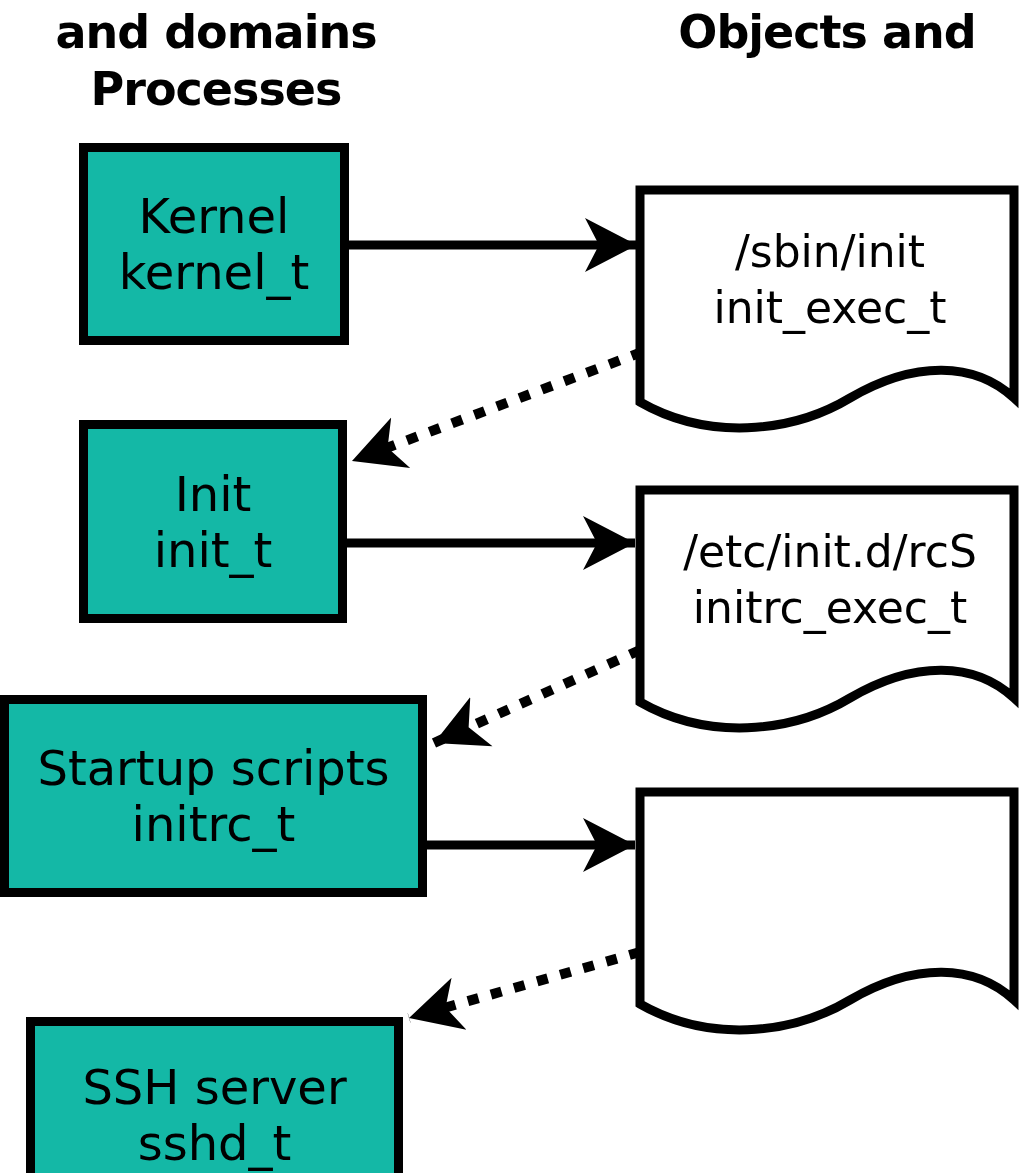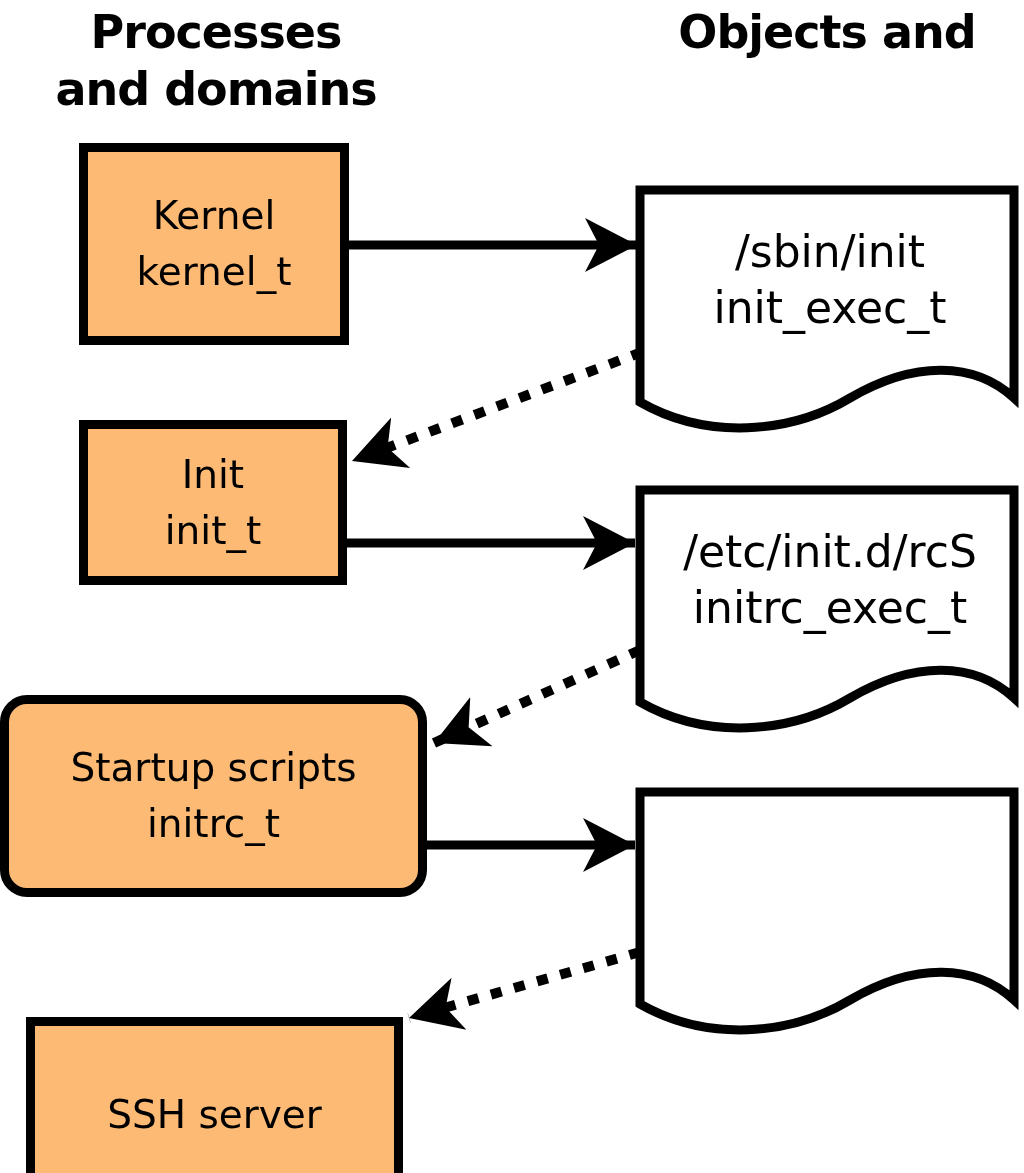--- a/index.html
+++ b/index.html
@@ -33,32 +33,32 @@
     line-height: 57px;
     text-align: center;
     letter-spacing: -1px;
   }
   .col-header.left  { left: 0px;   top: 4px;  width: 432px; }
   .col-header.right { left: 630px; top: 4px;  width: 394px; }
   .process-box {
     position: absolute;
     box-sizing: border-box;
     border: 9px solid #000000;
-    background: #fdba74;
+    background: #14b8a6;
     display: flex;
     flex-direction: column;
     align-items: center;
     justify-content: center;
-    font-size: 39px;
+    font-size: 48px;
     line-height: 56px;
     text-align: center;
   }
   .box-kernel  { left: 79px;  top: 143px; width: 270px; height: 202px; }
-  .box-init    { left: 79px;  top: 420px; width: 268px; height: 165px; }
-  .box-startup { left: 0px;   top: 695px; width: 427px; height: 202px; border-radius: 27px; }
+  .box-init    { left: 79px;  top: 420px; width: 268px; height: 203px; }
+  .box-startup { left: 0px;   top: 695px; width: 427px; height: 202px; }
   .box-ssh     { left: 26px;  top: 973px; width: 377px; height: 195px; margin-top: 44px; }
   .doc-label {
     position: absolute;
     width: 360px;
     height: 170px;
     left: 650px;
     display: flex;
     flex-direction: column;
     align-items: center;
     justify-content: center;
@@ -99,41 +99,42 @@
     <line x1="349" y1="245" x2="637" y2="245" stroke="#000000" stroke-width="9" marker-end="url(#stealth-head)"></line>
     <line x1="347" y1="543" x2="635" y2="543" stroke="#000000" stroke-width="9" marker-end="url(#stealth-head)"></line>
     <line x1="427" y1="845" x2="635" y2="845" stroke="#000000" stroke-width="9" marker-end="url(#stealth-head)"></line>
 
     <line x1="642" y1="352" x2="352" y2="461" stroke="#000000" stroke-width="10" stroke-dasharray="11 13" marker-end="url(#stealth-head)"></line>
     <line x1="640" y1="650" x2="434" y2="743" stroke="#000000" stroke-width="10" stroke-dasharray="11 13" marker-end="url(#stealth-head)"></line>
     <line x1="640" y1="952" x2="409" y2="1018" stroke="#000000" stroke-width="10" stroke-dasharray="11 13" marker-end="url(#stealth-head)"></line>
   </svg>
 
   <div class="col-header left">
+    <span>and domains</span>
     <span>Processes</span>
-    <span>and domains</span>
   </div>
   <div class="col-header right">
     <span>Objects and</span>
   </div>
 
   <div class="process-box box-kernel">
     <span>Kernel</span>
     <span>kernel_t</span>
   </div>
   <div class="process-box box-init">
     <span>Init</span>
     <span>init_t</span>
   </div>
   <div class="process-box box-startup">
     <span>Startup scripts</span>
     <span>initrc_t</span>
   </div>
   <div class="process-box box-ssh">
     <span>SSH server</span>
+    <span>sshd_t</span>
   </div>
 
   <div class="doc-label doc-label-1">
     <span>/sbin/init</span>
     <span>init_exec_t</span>
   </div>
   <div class="doc-label doc-label-2">
     <span>/etc/init.d/rcS</span>
     <span>initrc_exec_t</span>
   </div>

